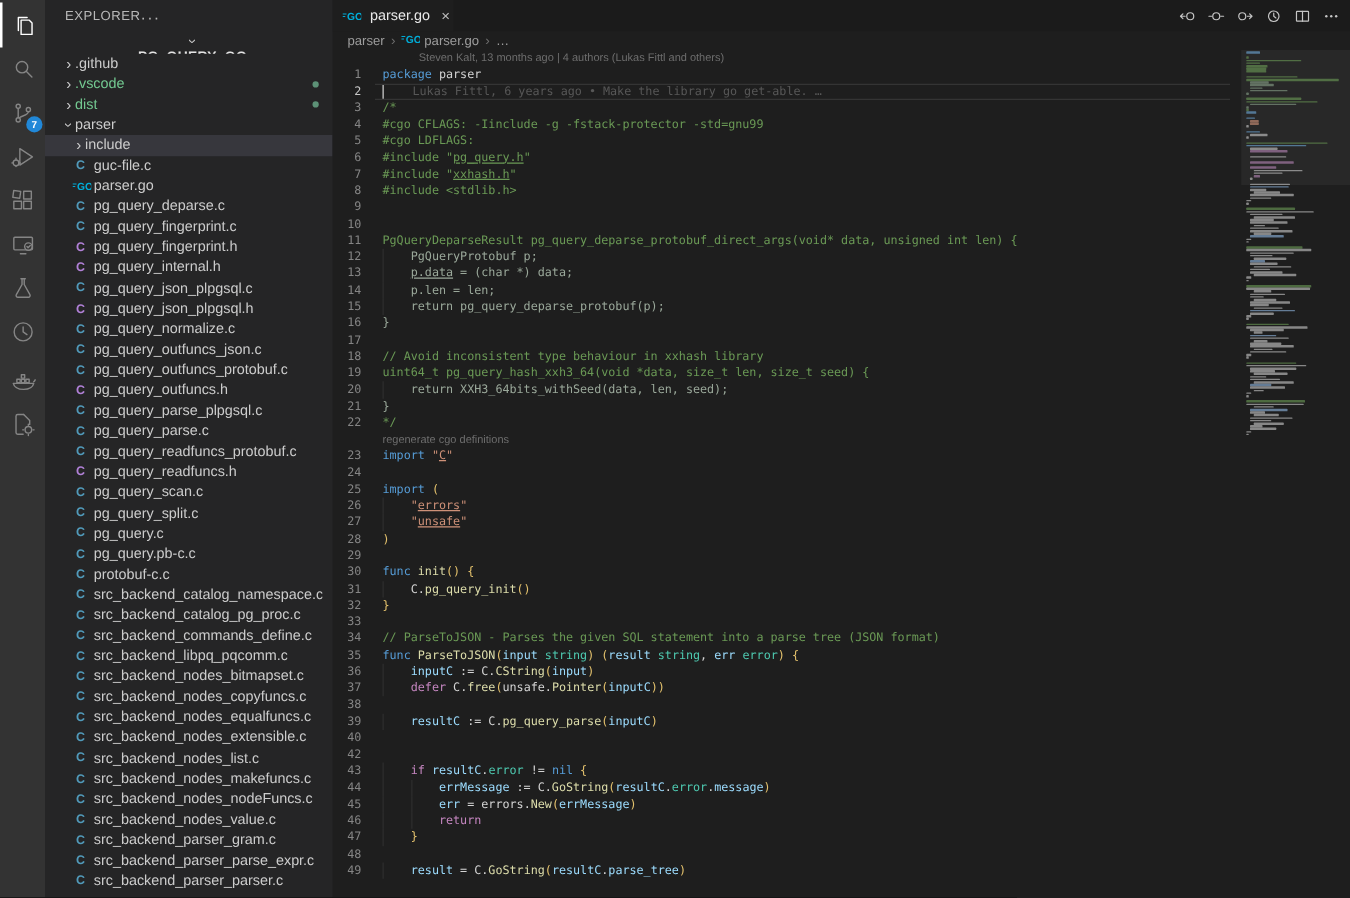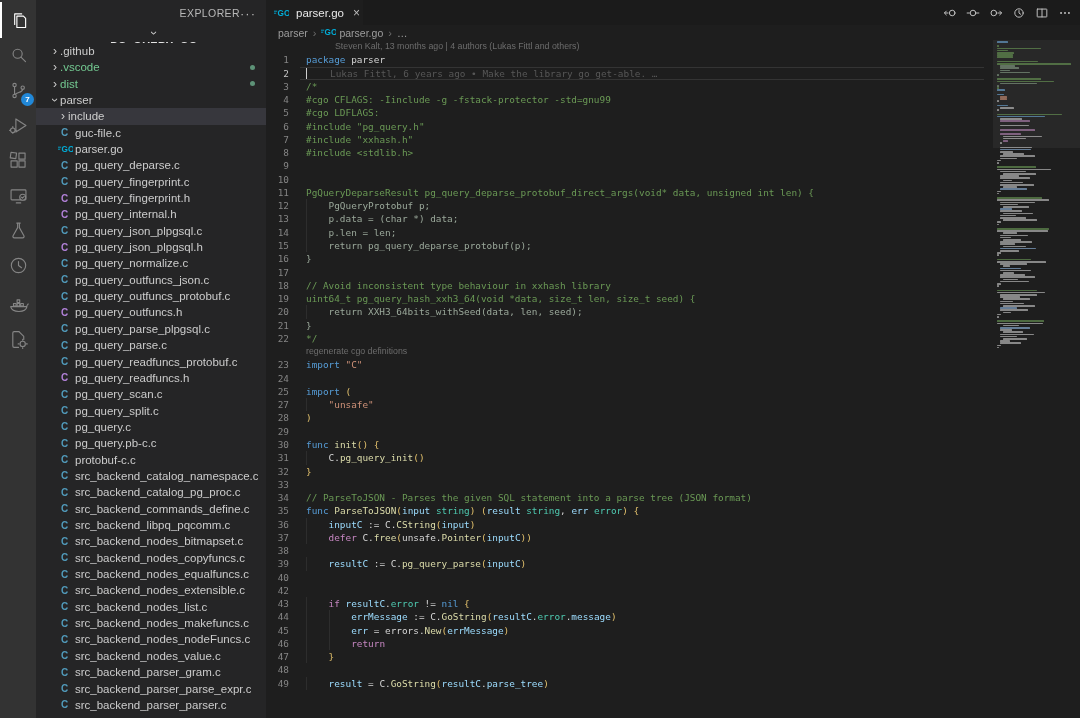--- a/index.html
+++ b/index.html
@@ -9,21 +9,21 @@
 
   
   .activitybar { position:absolute; left:0; top:0; width:36px; height:100%; background:#333333; z-index:5; }
   .ab-item { position:absolute; left:0; width:36px; height:36px; display:flex; align-items:center; justify-content:center; color:#858585; cursor:pointer; }
   .ab-item.active { color:#ffffff; border-left:2px solid #ffffff; }
   .ab-item svg { width:21px; height:21px; display:block; }
   .ab-badge { position:absolute; right:2px; bottom:2px; min-width:13px; height:13px; border-radius:50%; background:#2188d8; color:#fff; font-size:8px; display:flex; align-items:center; justify-content:center; font-weight:bold; }
 
   
   .sidebar { position:absolute; left:36px; top:0; width:230px; height:100%; background:#252526; color:#cccccc; z-index:4; }
-  .sb-header { height:26px; display:flex; align-items:center; justify-content:flex-end; padding:0 10px 0 16px; font-size:10.5px; letter-spacing:0.4px; color:#b8b8b8; }
+  .sb-header { height:26px; display:flex; align-items:center; justify-content:flex-start; padding:0 10px 0 16px; font-size:10.5px; letter-spacing:0.4px; color:#b8b8b8; }
   .sb-more { color:#b8b8b8; font-size:13px; letter-spacing:1px; cursor:pointer; }
   .tree { position:absolute; top:26px; left:0; right:0; bottom:0; overflow:hidden; }
   .tree-row { position:absolute; left:0; right:0; height:17px; display:flex; align-items:center; font-size:11.5px; color:#cccccc; cursor:pointer; white-space:nowrap; }
   .tree-row.selected { background:#37373d; }
   .tree-row.root .lbl { font-weight:bold; font-size:11px; letter-spacing:0.3px; color:#e5e5e5; }
   .chev { display:inline-block; width:10px; font-size:12px; color:#cccccc; flex:none; text-align:center; }
   .chev.down { transform:rotate(90deg); }
   .ficon { flex:none; width:13px; text-align:center; font-weight:bold; font-size:10px; margin-right:4px; font-family:"Liberation Sans",sans-serif; }
   .ficon.go svg { vertical-align:middle; }
   .lbl { overflow:hidden; text-overflow:ellipsis; }
@@ -40,21 +40,21 @@
   .breadcrumb { position:absolute; top:25px; left:0; right:0; height:15px; display:flex; align-items:center; padding-left:12px; font-size:10.5px; color:#9d9d9d; gap:5px; background:#1e1e1e; }
   .breadcrumb .sep { color:#6e6e6e; font-size:11px; }
   .breadcrumb .bc-item { cursor:pointer; display:flex; align-items:center; gap:3px; }
 
   .code { position:absolute; top:40px; left:0; right:0; bottom:0; font-family:"DejaVu Sans Mono", monospace; font-size:9.4px; overflow:hidden; }
   .row { height:13.28px; line-height:13.28px; display:flex; position:relative; white-space:pre; }
   .gut { width:32px; flex:none; text-align:right; padding-right:9px; color:#858585; }
   .gut.cur { color:#c6c6c6; }
   .ltxt { padding-left:8px; position:relative; }
   .guide { position:absolute; top:0; bottom:0; width:1px; background:rgba(255,255,255,0.07); }
-  .u { }
+  .u { text-decoration:underline; }
   .blame-row { padding-left:69px; color:#6d6d6d; font-family:"Liberation Sans",sans-serif; font-size:8.8px; }
   .codelens { padding-left:40px; color:#6d6d6d; font-family:"Liberation Sans",sans-serif; font-size:8.8px; }
   .curline-box { position:absolute; left:34px; right:96px; top:0; bottom:0; border-top:1px solid rgba(255,255,255,0.10); border-bottom:1px solid rgba(255,255,255,0.10); pointer-events:none; }
   .cursor { position:absolute; left:40px; top:1px; width:1px; height:11px; background:#cfcfcf; }
   .inline-blame { color:#575757; padding-left:24px; }
 
   .tok-kw  { color:var(--kw); }  .tok-ctl { color:var(--ctl); }
   .tok-fn  { color:var(--fn); }  .tok-vr  { color:var(--vr); }
   .tok-ty  { color:var(--ty); }  .tok-st  { color:var(--st); }
   .tok-cm  { color:var(--cm); }  .tok-cmd { color:var(--cmd); }
@@ -436,20 +436,21 @@
           <div class="row"><span class="gut">17</span><span class="ltxt"></span></div>
           <div class="row"><span class="gut">18</span><span class="ltxt"><span class="tok-cm">// Avoid inconsistent type behaviour in xxhash library</span></span></div>
           <div class="row"><span class="gut">19</span><span class="ltxt"><span class="tok-cm">uint64_t pg_query_hash_xxh3_64(void *data, size_t len, size_t seed) {</span></span></div>
           <div class="row"><span class="gut">20</span><span class="ltxt"><span class="tok-cmd">    return XXH3_64bits_withSeed(data, len, seed);</span></span><span class="guide" style="left: 40px;"></span></div>
           <div class="row"><span class="gut">21</span><span class="ltxt"><span class="tok-cmd">}</span></span></div>
           <div class="row"><span class="gut">22</span><span class="ltxt"><span class="tok-cm">*/</span></span></div>
           <div class="row codelens">regenerate cgo definitions</div>
           <div class="row"><span class="gut">23</span><span class="ltxt"><span class="tok-kw">import</span><span class="tok-pl"> </span><span class="tok-st">"</span><span class="tok-st u">C</span><span class="tok-st">"</span></span></div>
           <div class="row"><span class="gut">24</span><span class="ltxt"></span></div>
           <div class="row"><span class="gut">25</span><span class="ltxt"><span class="tok-kw">import</span><span class="tok-pl"> </span><span class="tok-br">(</span></span></div>
+          <div class="row"><span class="gut">26</span><span class="ltxt"><span class="tok-pl">    </span><span class="tok-st">"</span><span class="tok-st u">errors</span><span class="tok-st">"</span></span><span class="guide" style="left: 40px;"></span></div>
           <div class="row"><span class="gut">27</span><span class="ltxt"><span class="tok-pl">    </span><span class="tok-st">"</span><span class="tok-st u">unsafe</span><span class="tok-st">"</span></span><span class="guide" style="left: 40px;"></span></div>
           <div class="row"><span class="gut">28</span><span class="ltxt"><span class="tok-br">)</span></span></div>
           <div class="row"><span class="gut">29</span><span class="ltxt"></span></div>
           <div class="row"><span class="gut">30</span><span class="ltxt"><span class="tok-kw">func</span><span class="tok-pl"> </span><span class="tok-fn">init</span><span class="tok-br">() {</span></span></div>
           <div class="row"><span class="gut">31</span><span class="ltxt"><span class="tok-pl">    C.</span><span class="tok-fn">pg_query_init</span><span class="tok-br">()</span></span><span class="guide" style="left: 40px;"></span></div>
           <div class="row"><span class="gut">32</span><span class="ltxt"><span class="tok-br">}</span></span></div>
           <div class="row"><span class="gut">33</span><span class="ltxt"></span></div>
           <div class="row"><span class="gut">34</span><span class="ltxt"><span class="tok-cm">// ParseToJSON - Parses the given SQL statement into a parse tree (JSON format)</span></span></div>
           <div class="row"><span class="gut">35</span><span class="ltxt"><span class="tok-kw">func</span><span class="tok-pl"> </span><span class="tok-fn">ParseToJSON</span><span class="tok-br">(</span><span class="tok-vr">input</span><span class="tok-pl"> </span><span class="tok-ty">string</span><span class="tok-br">) (</span><span class="tok-vr">result</span><span class="tok-pl"> </span><span class="tok-ty">string</span><span class="tok-pl">, </span><span class="tok-vr">err</span><span class="tok-pl"> </span><span class="tok-ty">error</span><span class="tok-br">) {</span></span></div>
           <div class="row"><span class="gut">36</span><span class="ltxt"><span class="tok-pl">    </span><span class="tok-vr">inputC</span><span class="tok-pl"> := </span><span class="tok-pl">C.</span><span class="tok-fn">CString</span><span class="tok-br">(</span><span class="tok-vr">input</span><span class="tok-br">)</span></span><span class="guide" style="left: 40px;"></span></div>

